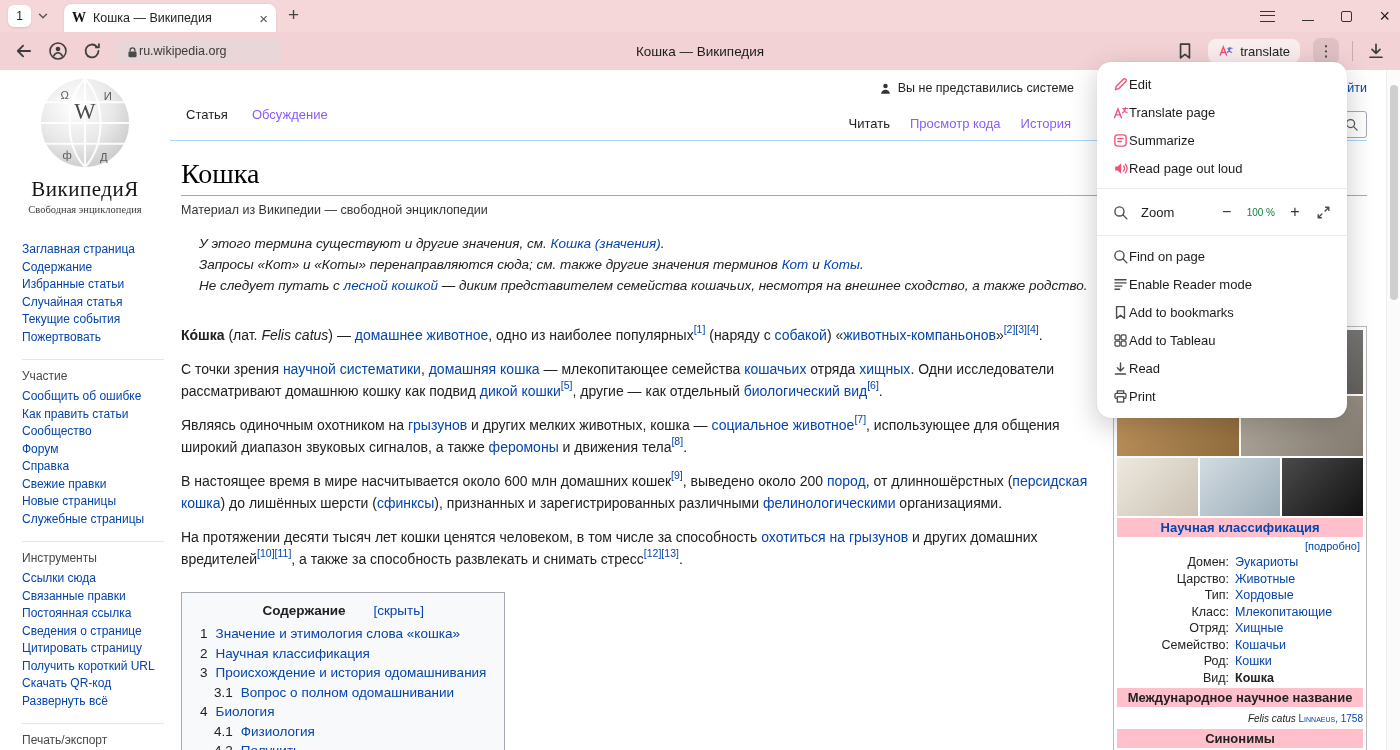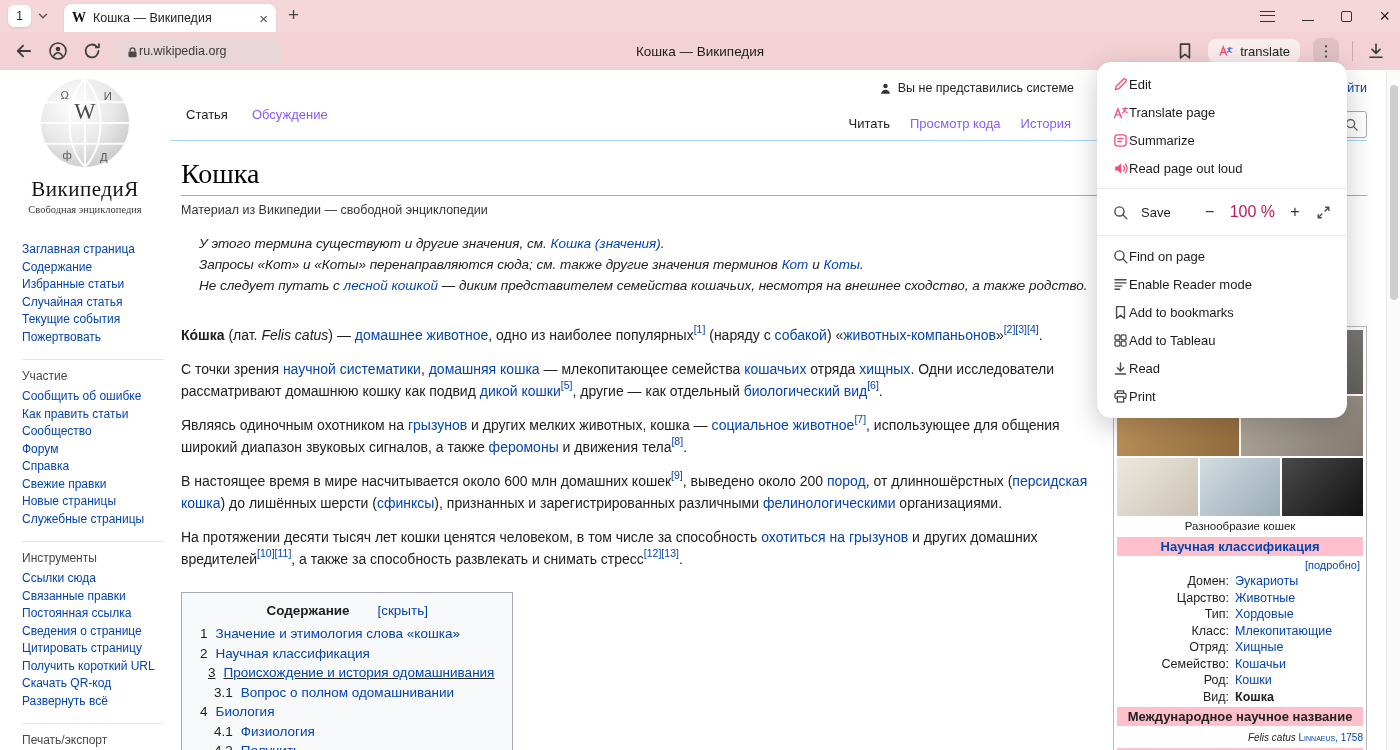--- a/index.html
+++ b/index.html
@@ -49,21 +49,21 @@
   .menu-item { display: flex; align-items: center; height: 28px; padding: 0 15px;
     font-size: 13px; color: #1c1c1c; }
   .ic { width: 17px; height: 17px; display: inline-flex; flex: 0 0 auto; }
   .ic svg { width: 100%; height: 100%; }
   .ic.pink { color: #f6507a; }
   .ic.dark { color: #4a4a4a; }
   .menu-divider { height: 1px; background: #ebebeb; margin: 6px 0; }
   .zoom-row { display: flex; align-items: center; gap: 12px; height: 34px; padding: 0 15px; font-size: 13px; color: #1c1c1c; }
   .zoom-spacer { flex: 1; }
   .zoom-btn { font-size: 16px; color: #333; width: 16px; text-align: center; }
-  .zoom-value { font-size: 16px; color: #be185d; }
+  .zoom-value { font-size: 10px; color: #15803d; }
 
   
   .viewport { position: absolute; top: 70px; left: 0; right: 14px; bottom: 0; background: #fff; overflow: hidden; }
   .scrollbar { position: absolute; top: 70px; right: 0; bottom: 0; width: 14px; background: #fbfbfb; border-left: 1px solid #ededed; }
   .scroll-thumb { position: absolute; left: 3px; width: 8px; top: 15px; height: 215px; background: #cfcfcf; border-radius: 4px; }
 
   
   .sidebar { position: absolute; left: 0; top: 0; width: 170px; bottom: 0; }
   .sb-logo { text-align: center; padding-top: 6px; }
   .wordmark { font-family: "Liberation Serif", serif; font-size: 21px; color: #161616; margin-top: 3px; letter-spacing: .5px; }
@@ -308,21 +308,20 @@
             <div class="collage-row" style="height: 60px;">
               <div class="cat-photo" style="background: linear-gradient(135deg, rgb(199, 154, 98), rgb(143, 107, 60));"></div>
               <div class="cat-photo" style="background: linear-gradient(135deg, rgb(184, 176, 164), rgb(130, 122, 111));"></div>
             </div>
             <div class="collage-row" style="height: 58px;">
               <div class="cat-photo" style="background: linear-gradient(135deg, rgb(238, 232, 223), rgb(203, 194, 179));"></div>
               <div class="cat-photo" style="background: linear-gradient(135deg, rgb(211, 220, 226), rgb(154, 172, 184));"></div>
               <div class="cat-photo" style="background: linear-gradient(135deg, rgb(74, 74, 74), rgb(18, 18, 18));"></div>
             </div>
           </div>
-        <div class="ib-caption">Разнообразие кошек</div>
         <div class="ib-header linkish">Научная классификация</div>
         <div class="ib-details">[подробно]</div>
         <div id="tax-rows">
             <div class="tax-row">
               <span class="tax-label">Домен:</span>
               <span class="tax-value">Эукариоты</span>
             </div>
             <div class="tax-row">
               <span class="tax-label">Царство:</span>
               <span class="tax-value">Животные</span>
@@ -367,21 +366,21 @@
           <p><span>На протяжении десяти тысяч лет кошки ценятся человеком, в том числе за способность </span><a class="wlink">охотиться на грызунов</a><span> и других домашних вредителей</span><sup class="ref">[10][11]</sup><span>, а также за способность развлекать и снимать стресс</span><sup class="ref">[12][13]</sup><span>.</span></p>
         </div>
       <div class="toc">
         <div class="toc-titlebar">
           <span class="toc-title">Содержание</span>
           <span class="toc-hide">[скрыть]</span>
         </div>
         <div id="toc-items">
             <div class="toc-item" style="margin-left: 0px;"><span class="toc-num">1</span><span class="toc-link">Значение и этимология слова «кошка»</span></div>
             <div class="toc-item" style="margin-left: 0px;"><span class="toc-num">2</span><span class="toc-link">Научная классификация</span></div>
-            <div class="toc-item" style="margin-left: 8px; text-decoration: underline;"><span class="toc-num">3</span><span class="toc-link">Происхождение и история одомашнивания</span></div>
+            <div class="toc-item" style="margin-left: 0px;"><span class="toc-num">3</span><span class="toc-link">Происхождение и история одомашнивания</span></div>
             <div class="toc-item" style="margin-left: 14px;"><span class="toc-num">3.1</span><span class="toc-link">Вопрос о полном одомашнивании</span></div>
             <div class="toc-item" style="margin-left: 0px;"><span class="toc-num">4</span><span class="toc-link">Биология</span></div>
             <div class="toc-item" style="margin-left: 14px;"><span class="toc-num">4.1</span><span class="toc-link">Физиология</span></div>
             <div class="toc-item" style="margin-left: 14px;"><span class="toc-num">4.2</span><span class="toc-link">Получить</span></div>
             <div class="toc-item" style="margin-left: 28px;"><span class="toc-num">4.2.1</span><span class="toc-link">Неизученные области</span></div>
           </div>
       </div>
     </div>
   </div>
 </div>
@@ -429,21 +428,21 @@
       </div>
     </div>
   <div class="menu-divider"></div>
   <div class="zoom-row">
     <span class="ic dark">
       <svg viewBox="0 0 16 16">
           <circle cx="7" cy="7" r="4.3" fill="none" stroke="currentColor" stroke-width="1.3"></circle>
           <path d="M10.2 10.2L14 14" stroke="currentColor" stroke-width="1.3" stroke-linecap="round"></path>
         </svg>
     </span>
-    <span>Save</span>
+    <span>Zoom</span>
     <span class="zoom-spacer"></span>
     <span class="zoom-btn">−</span>
     <span class="zoom-value">100 %</span>
     <span class="zoom-btn">+</span>
     <span class="ic dark">
       <svg viewBox="0 0 16 16">
           <path d="M9.5 6.5L13 3M13 6V3h-3M6.5 9.5L3 13M3 10v3h3" fill="none" stroke="currentColor" stroke-width="1.3" stroke-linecap="round" stroke-linejoin="round"></path>
         </svg>
     </span>
   </div>

